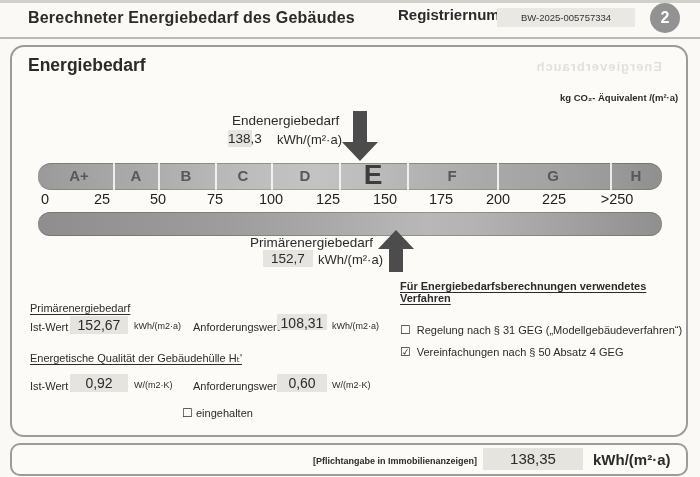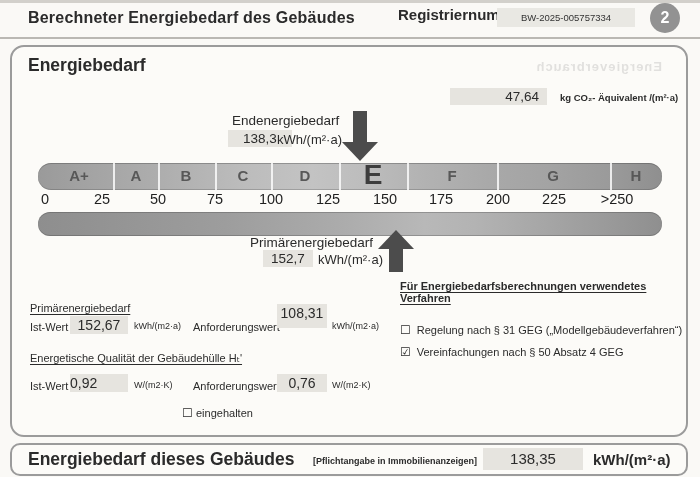--- a/index.html
+++ b/index.html
@@ -20,21 +20,21 @@
          border:2.5px solid #9b9b9b;border-radius:14px;background:#fcfbf8;}
   .sec-title{left:16px;top:8px;font-size:17.5px;font-weight:bold;}
   .ghost{left:420px;top:12px;width:230px;font-size:13px;font-weight:bold;color:rgba(90,90,90,.16);
          transform:scaleX(-1);text-align:left;letter-spacing:1px;}
   .vbox{background:#e6e4df;}
   .ghg-label{left:306px;top:44px;font-size:11px;font-weight:bold;}
   .ghg-box{left:438px;top:41px;width:97px;height:17px;font-size:13.5px;text-align:right;
            line-height:17px;padding-right:8px;box-sizing:border-box;}
   .ghg-unit{left:548px;top:45px;font-size:9.5px;font-weight:bold;}
   .ee-label{left:220px;top:66px;font-size:13.5px;}
-  .ee-box{left:216px;top:83px;width:64px;height:17px;font-size:13.5px;text-align:center;line-height:17px;}
+  .ee-box{left:216px;top:83px;width:24px;height:17px;font-size:13.5px;text-align:center;line-height:17px;}
   .ee-unit{left:265px;top:85px;font-size:13px;}
   
   .arrow{width:36px;}
   .arrow .stem{position:absolute;left:11px;width:14px;background:#4c4c4c;}
   .arrow .head{position:absolute;left:0;width:0;height:0;border-left:18px solid transparent;border-right:18px solid transparent;}
   .arr-dn{left:330px;top:64px;height:50px;}
   .arr-dn .stem{top:0;height:31px;}
   .arr-dn .head{top:31px;border-top:19px solid #4c4c4c;}
   .arr-up{left:366px;top:183px;height:42px;}
   .arr-up .head{top:0;border-bottom:19px solid #4c4c4c;}
@@ -58,25 +58,25 @@
   .u{text-decoration:underline;text-underline-offset:2px;}
   .small{font-size:11px;}
   .tiny{font-size:9px;}
   .b{font-weight:bold;}
   .req-title{left:18px;top:232px;}
   .req-sub1{left:18px;top:255px;}
   .lc-ist1{left:18px;top:274px;}
   .lc-box1{left:58px;top:269px;width:58px;height:18px;font-size:14px;text-align:center;line-height:18px;}
   .lc-un1{left:122px;top:274px;}
   .lc-anf1{left:181px;top:274px;}
-  .lc-box2{left:265px;top:257px;width:50px;height:24px;font-size:14px;text-align:center;line-height:18px;}
+  .lc-box2{left:265px;top:267px;width:50px;height:16px;font-size:14px;text-align:center;line-height:18px;}
   .lc-un2{left:320px;top:274px;}
   .env-title{left:18px;top:305px;}
   .lc-ist2{left:18px;top:333px;}
-  .lc-box3{left:58px;top:327px;width:58px;height:18px;font-size:14px;line-height:18px;}
+  .lc-box3{left:58px;top:327px;width:58px;height:18px;font-size:14px;text-align:center;line-height:18px;}
   .lc-un3{left:122px;top:333px;}
   .lc-anf2{left:181px;top:333px;}
   .lc-box4{left:265px;top:327px;width:50px;height:18px;font-size:14px;text-align:center;line-height:18px;}
   .lc-un4{left:320px;top:333px;}
   .sum-label{left:18px;top:360px;}
   .sum-chk{left:170px;top:359px;font-size:12px;font-family:"DejaVu Sans",sans-serif;}
   .sum-val{left:184px;top:360px;}
   .meth-title{left:388px;top:233px;}
   .meth-item{font-size:11px;}
   .mi1{left:388px;top:251px;}
@@ -99,21 +99,20 @@
   <div class="abs hdr-title">Berechneter Energiebedarf des Gebäudes</div>
   <div class="abs reg-label">Registriernummer:</div>
   <div class="abs reg-box">BW-2025-005757334</div>
   <div class="abs page-num">2</div>
   <div class="abs hdr-rule"></div>
 
   <div class="abs panel">
     <div class="abs sec-title">Energiebedarf</div>
     <div class="abs ghost">Energieverbrauch</div>
 
-    <span class="abs ghg-box vbox">47,64</span>
     <span class="abs ghg-unit">kg CO₂- Äquivalent /(m²·a)</span>
 
     <span class="abs ee-label">Endenergiebedarf</span>
     <span class="abs ee-box vbox">138,3</span>
     <span class="abs ee-unit">kWh/(m²·a)</span>
     <div class="abs arrow arr-dn">
       <div class="stem"></div>
         <div class="head"></div>
     </div>
 
@@ -167,35 +166,34 @@
     <span class="abs lc-un1 tiny">kWh/(m2·a)</span>
     <span class="abs lc-anf1 small">Anforderungswert</span>
     <span class="abs lc-box2 vbox">108,31</span>
     <span class="abs lc-un2 tiny">kWh/(m2·a)</span>
 
     <span class="abs env-title small u">Energetische Qualität der Gebäudehülle Hₜ'</span>
     <span class="abs lc-ist2 small">Ist-Wert</span>
     <span class="abs lc-box3 vbox">0,92</span>
     <span class="abs lc-un3 tiny">W/(m2·K)</span>
     <span class="abs lc-anf2 small">Anforderungswert</span>
-    <span class="abs lc-box4 vbox">0,76</span>
+    <span class="abs lc-box4 vbox">0,60</span>
     <span class="abs lc-un4 tiny">W/(m2·K)</span>
 
     <span class="abs sum-chk">☐</span>
     <span class="abs sum-val small">eingehalten</span>
 
     <span class="abs meth-title small b u">Für Energiebedarfsberechnungen verwendetes Verfahren</span>
     <div class="abs meth-item mi2">
       <span class="chk">☐</span><span>Regelung nach § 31 GEG („Modellgebäudeverfahren“)</span>
     </div>
     <div class="abs meth-item mi3">
       <span class="chk">☑</span><span>Vereinfachungen nach § 50 Absatz 4 GEG</span>
     </div>
   </div>
 
   <div class="abs footer">
-    <span class="abs ft-title">Energiebedarf dieses Gebäudes</span>
     <span class="abs ft-note">[Pflichtangabe in Immobilienanzeigen]</span>
     <span class="abs ft-box vbox">138,35</span>
     <span class="abs ft-unit">kWh/(m²·a)</span>
   </div>
 
 </div>
 
 </body></html>

